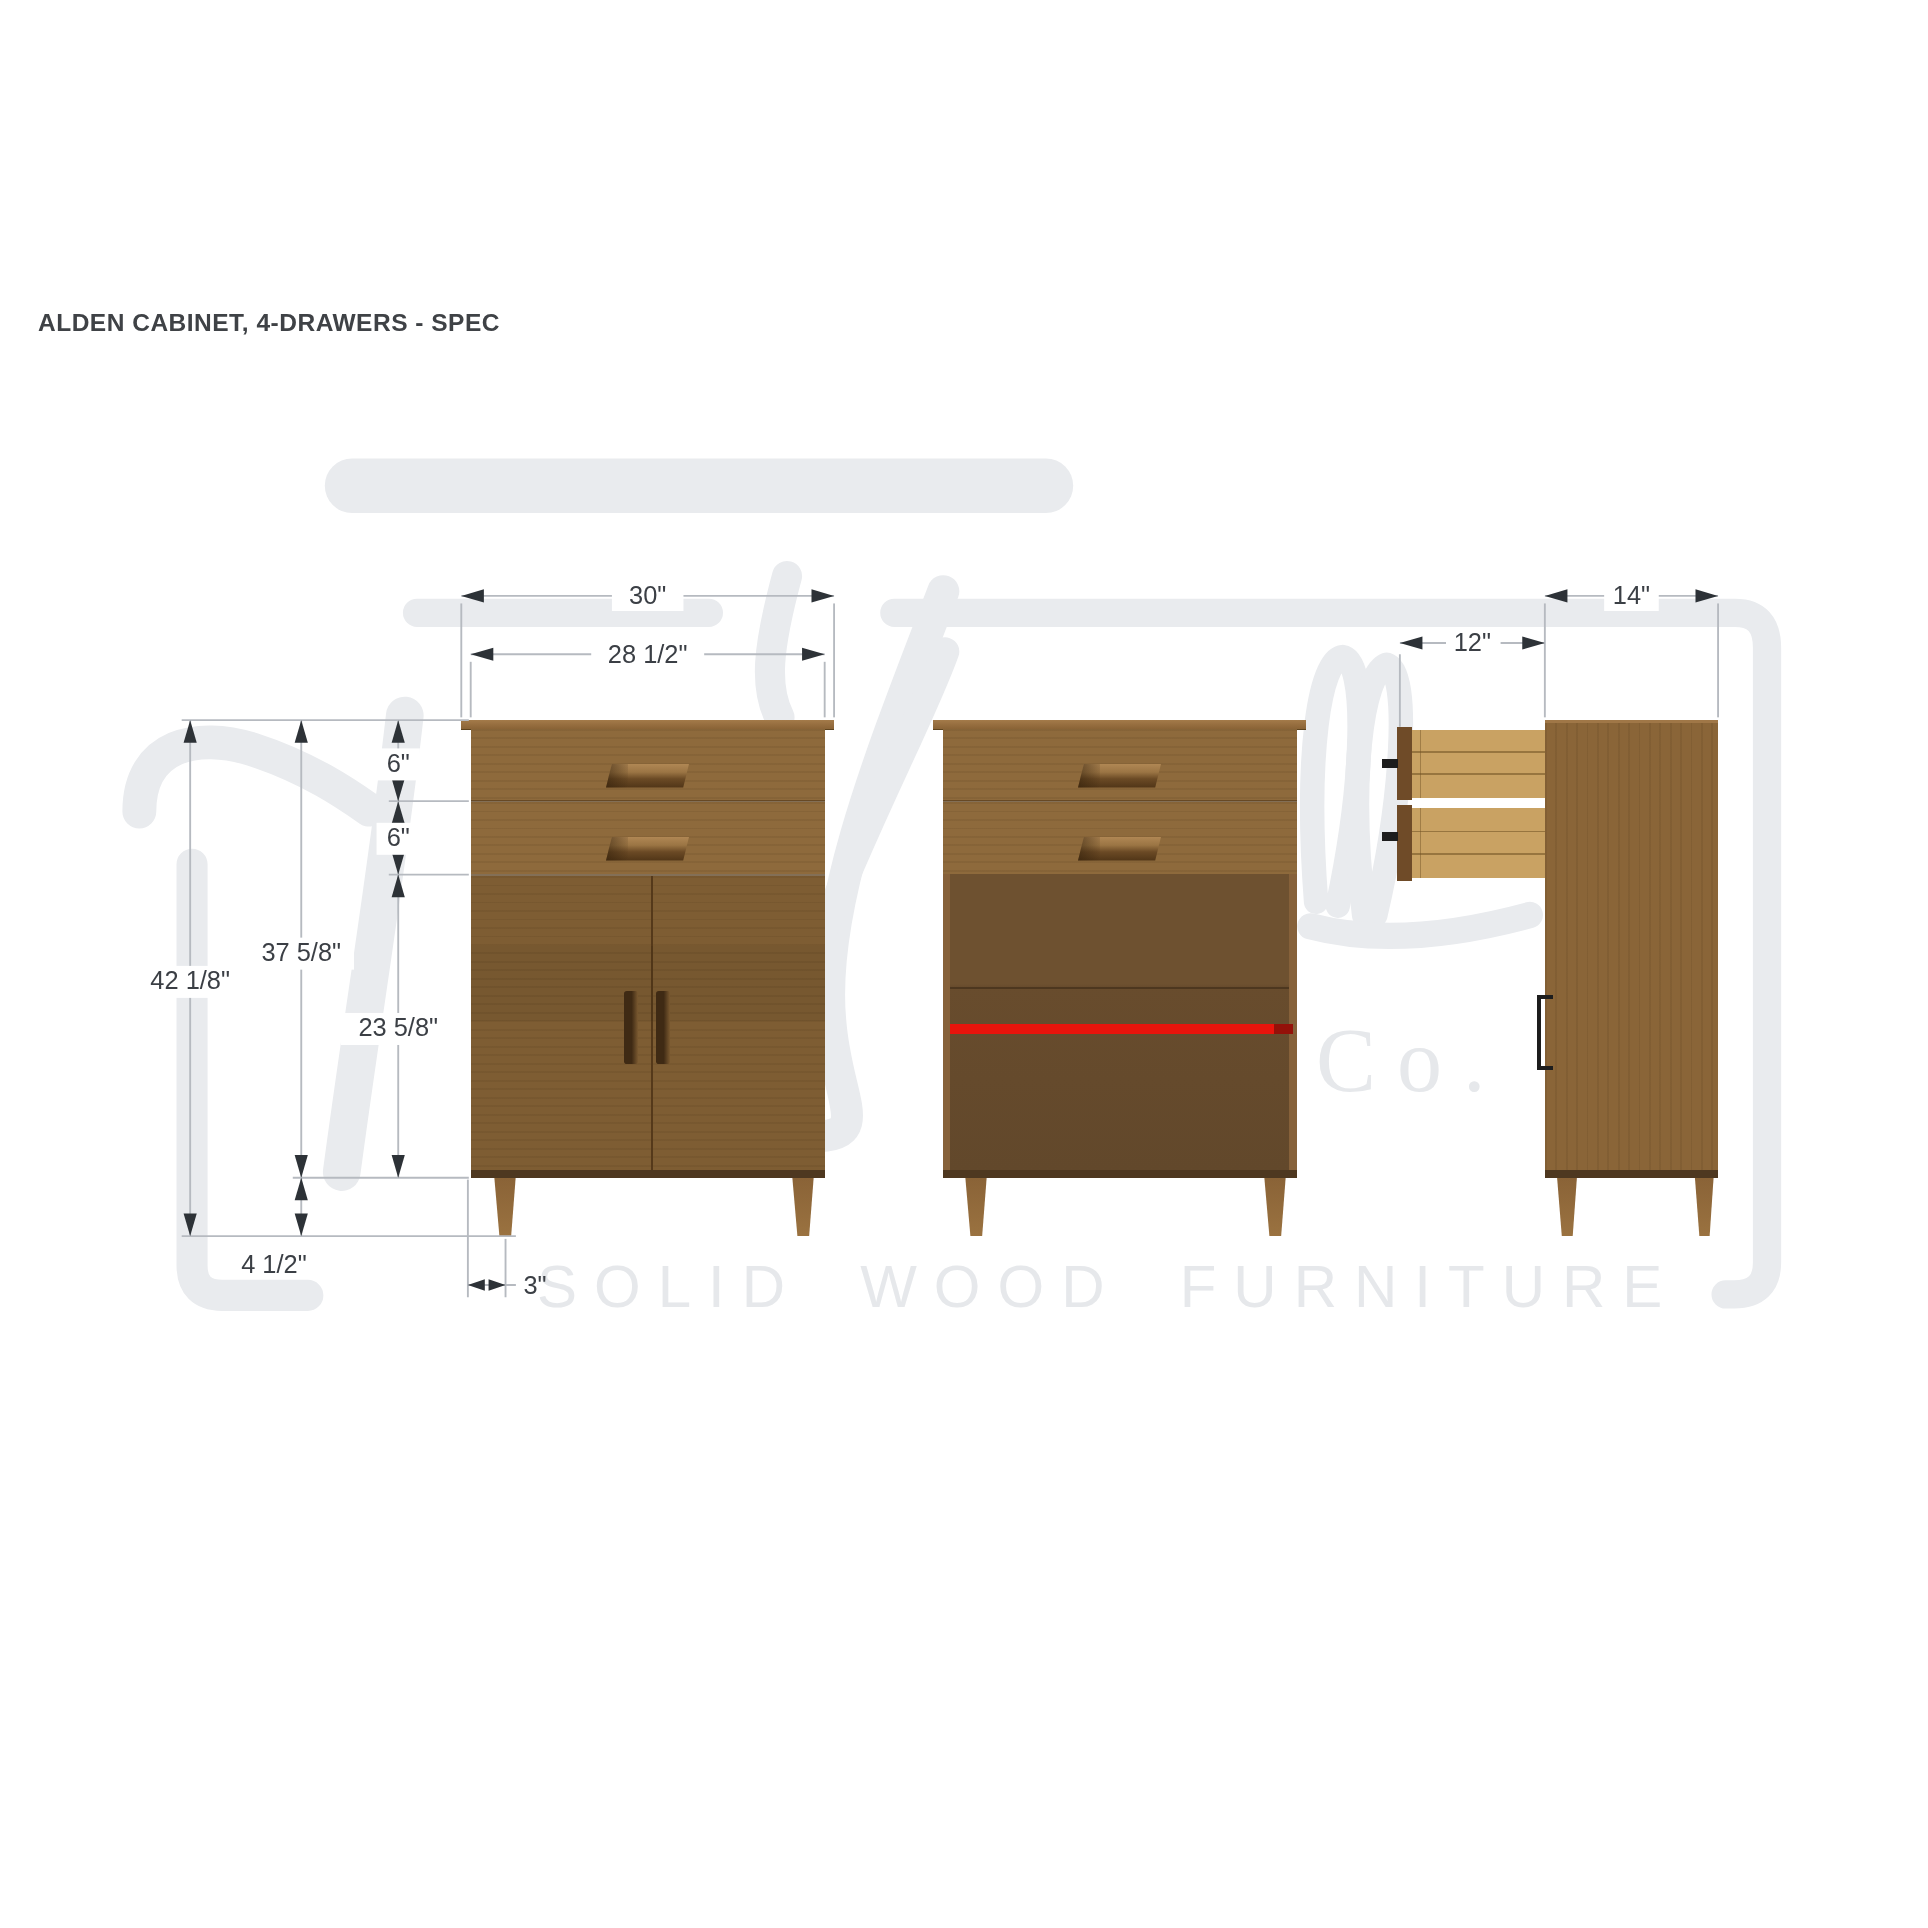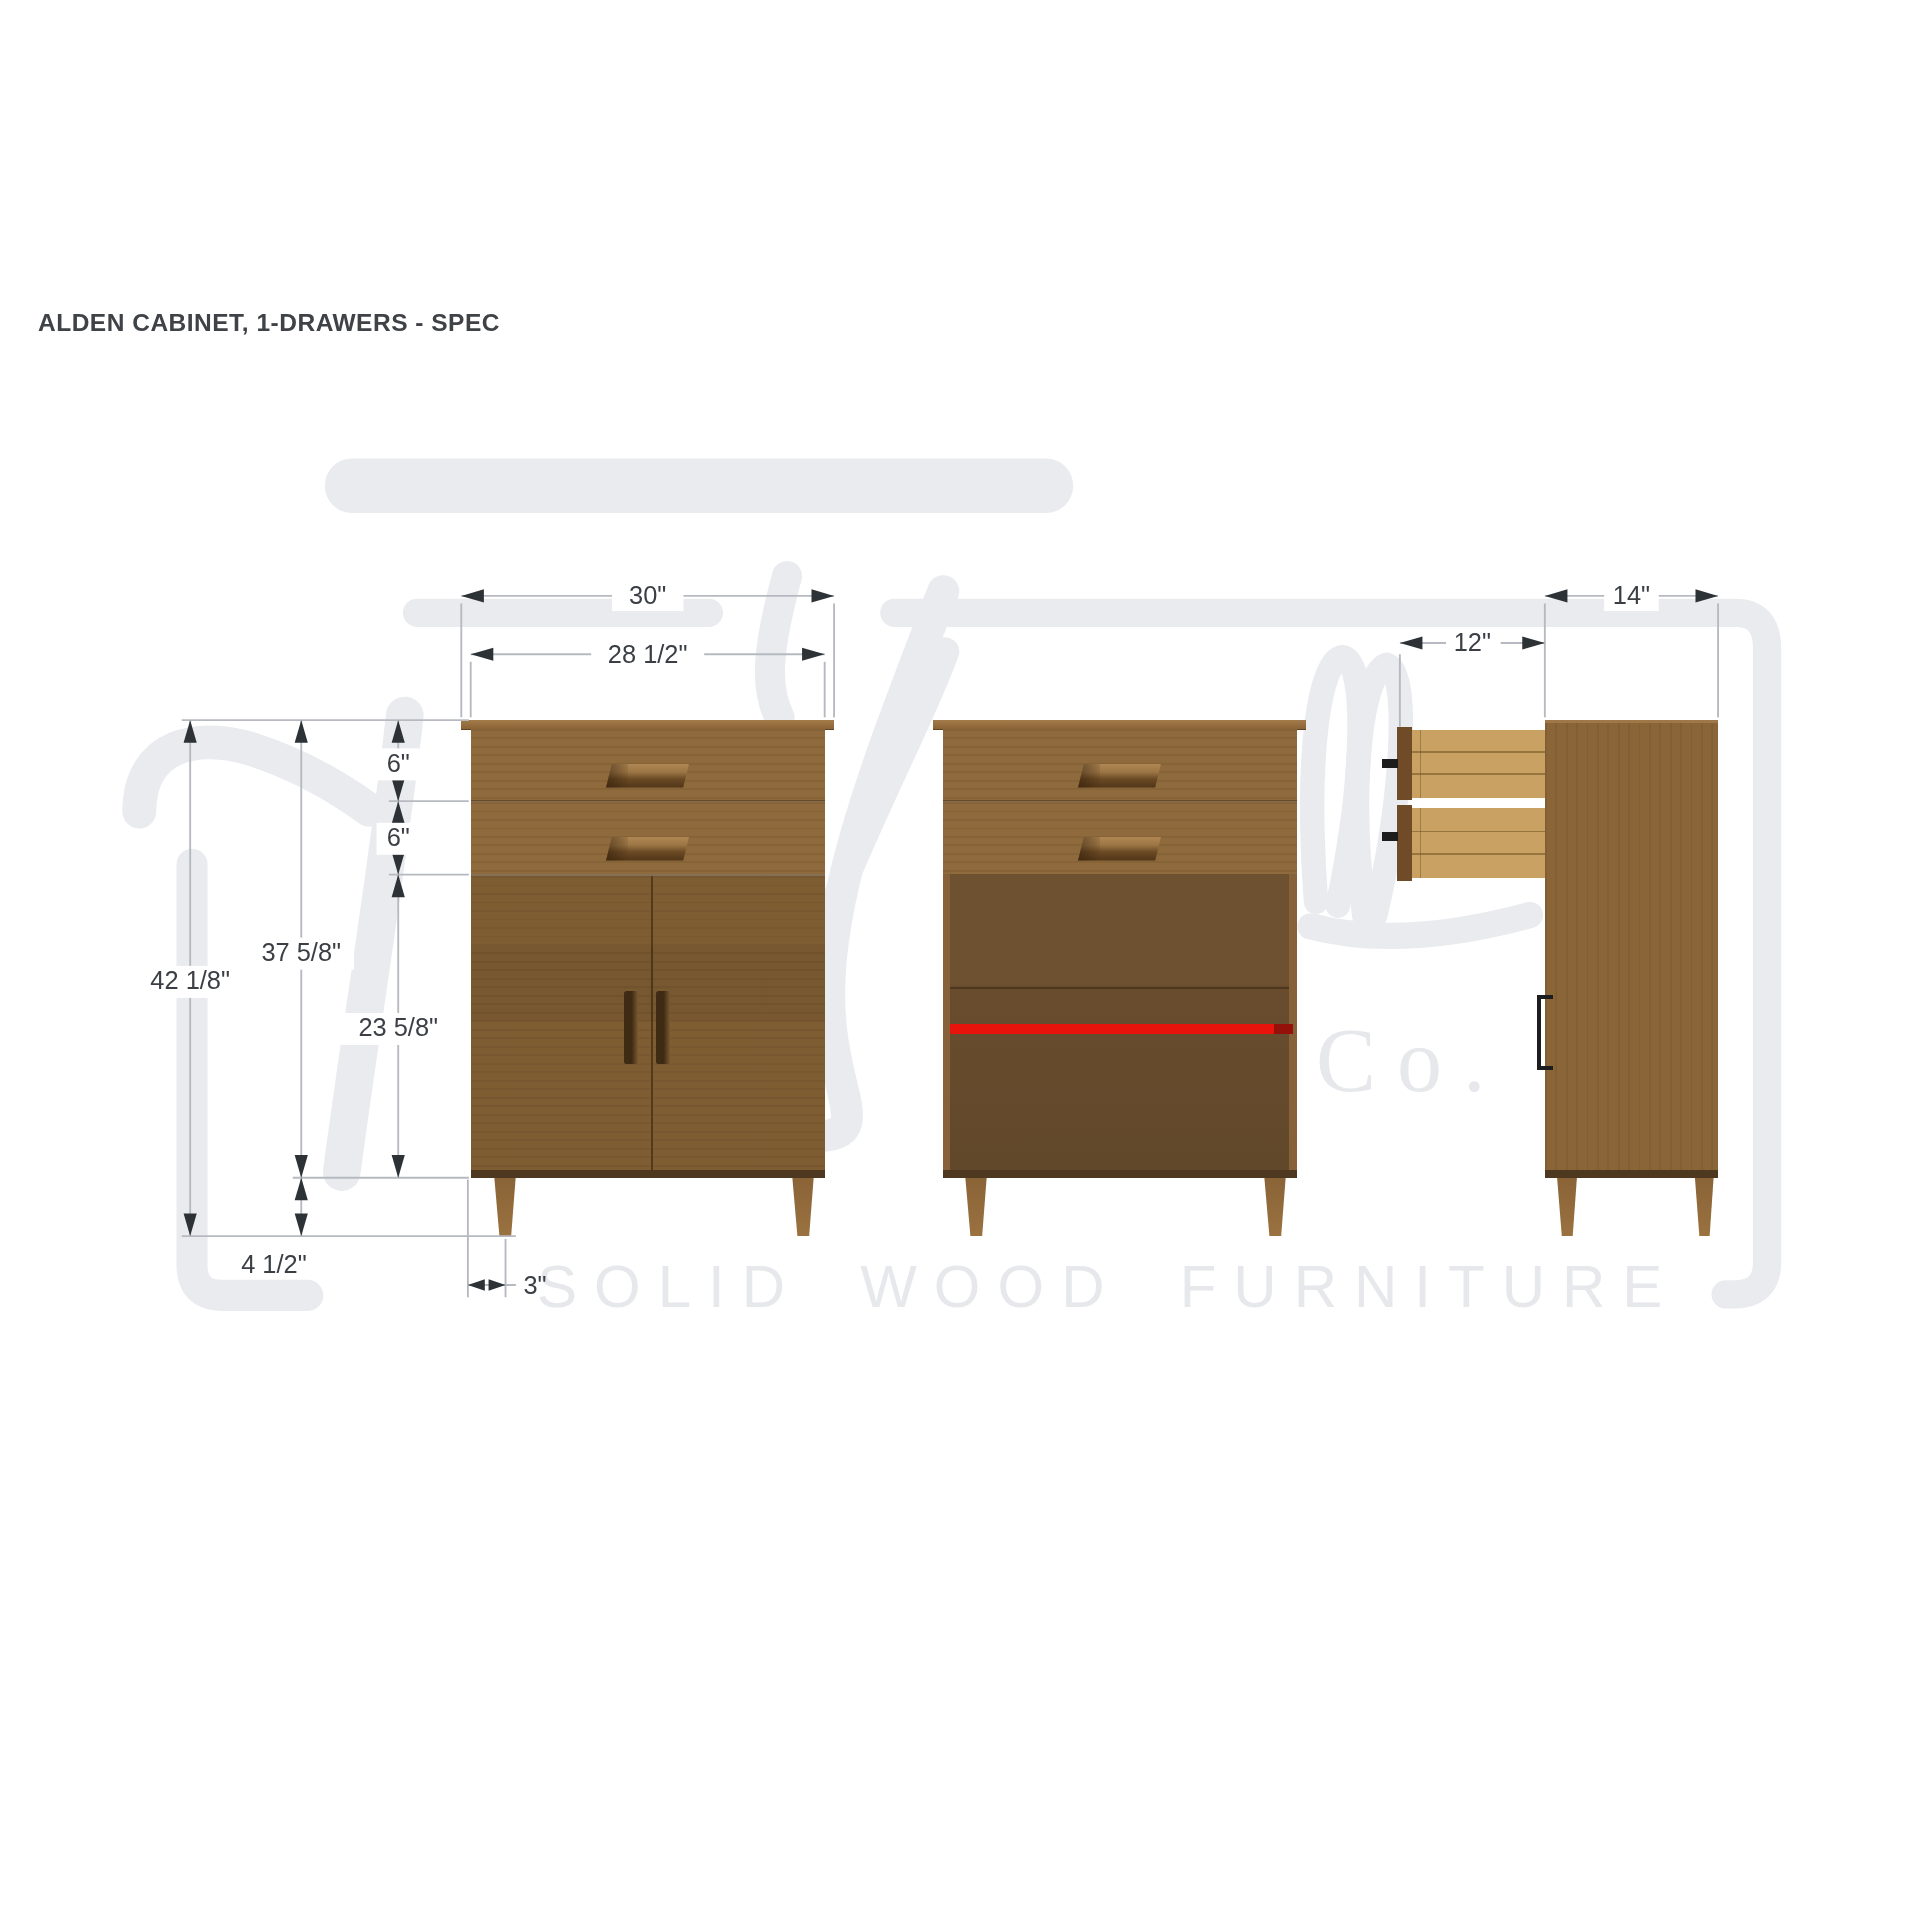--- a/index.html
+++ b/index.html
@@ -73,21 +73,21 @@
       <path d="M1002 628 C940 790 870 960 882 1085 C888 1165 925 1205 870 1207" stroke-width="34"></path>
       <path d="M866 1010 C920 870 980 760 1004 692" stroke-width="30"></path>
       <path d="M1398 958 C1386 800 1402 700 1426 698 C1452 702 1450 825 1421 962" stroke-width="26"></path>
       <path d="M1449 972 C1432 830 1446 716 1473 706 C1499 714 1489 852 1461 972" stroke-width="26"></path>
       <path d="M1392 984 C1460 1002 1540 995 1625 972" stroke-width="28"></path>
     </g>
   </svg>
   <div class="abs wm-co">Co.</div>
   <div class="abs wm-tag">SOLID WOOD FURNITURE</div>
 
-  <div class="abs title">ALDEN CABINET, 1-DRAWERS - SPEC</div>
+  <div class="abs title">ALDEN CABINET, 4-DRAWERS - SPEC</div>
 
   <div>
     <div class="abs topslab" style="left:461px;top:720px;width:373px;"></div>
     <div class="abs drawer grain-h" style="left:471px;top:729px;width:354px;height:72px;"></div>
     <div class="abs pull" style="left:606px;top:764px;"></div>
     <div class="abs seam" style="left:471px;top:800px;width:354px;"></div>
     <div class="abs drawer grain-h" style="left:471px;top:802px;width:354px;height:72px;"></div>
     <div class="abs pull" style="left:606px;top:837px;"></div>
     <div class="abs seam" style="left:471px;top:874px;width:354px;"></div>
     <div class="abs doors grain-h" style="left:471px;top:876px;width:354px;height:295px;"></div>

